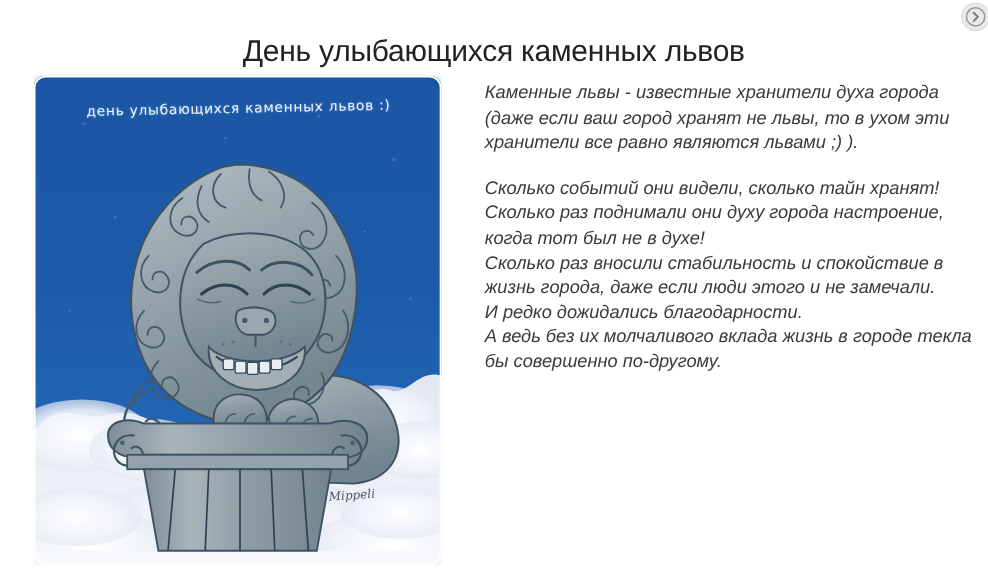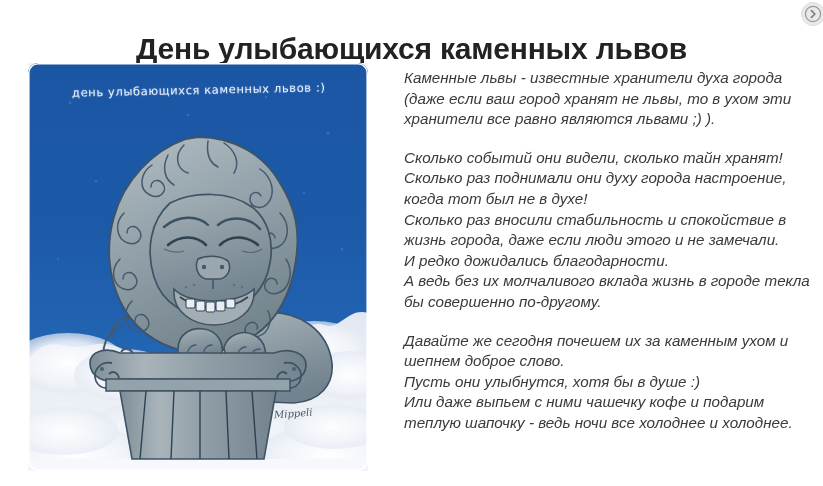--- a/index.html
+++ b/index.html
@@ -40,22 +40,22 @@
   }
   .corner-icon svg { display: block; }
 
   
   .page-title {
     position: absolute;
     left: 0;
     top: 12px;
     width: 823px;
     text-align: center;
-    font-size: 30px;
-    font-weight: bold;
+    font-size: 25px;
+    font-weight: normal;
     color: #222222;
     letter-spacing: -0.2px;
     white-space: nowrap;
   }
 
   
   .illustration {
     position: absolute;
     left: 28px;
     top: 63px;
@@ -309,18 +309,15 @@
     </div>
   </div>
 
   <div class="text-column">
     <p class="para">Каменные львы - известные хранители духа города (даже если ваш город хранят не львы, то в ухом эти хранители все равно являются львами ;) ).</p>
     <p class="para">Сколько событий они видели, сколько тайн хранят!
 Сколько раз поднимали они духу города настроение, когда тот был не в духе!
 Сколько раз вносили стабильность и спокойствие в жизнь города, даже если люди этого и не замечали.
 И редко дожидались благодарности.
 А ведь без их молчаливого вклада жизнь в городе текла бы совершенно по-другому.</p>
-    <p class="para">Давайте же сегодня почешем их за каменным ухом и шепнем доброе слово.
-Пусть они улыбнутся, хотя бы в душе :)
-Или даже выпьем с ними чашечку кофе и подарим теплую шапочку - ведь ночи все холоднее и холоднее.</p>
   </div>
 
 </div>
 
 </body></html>

